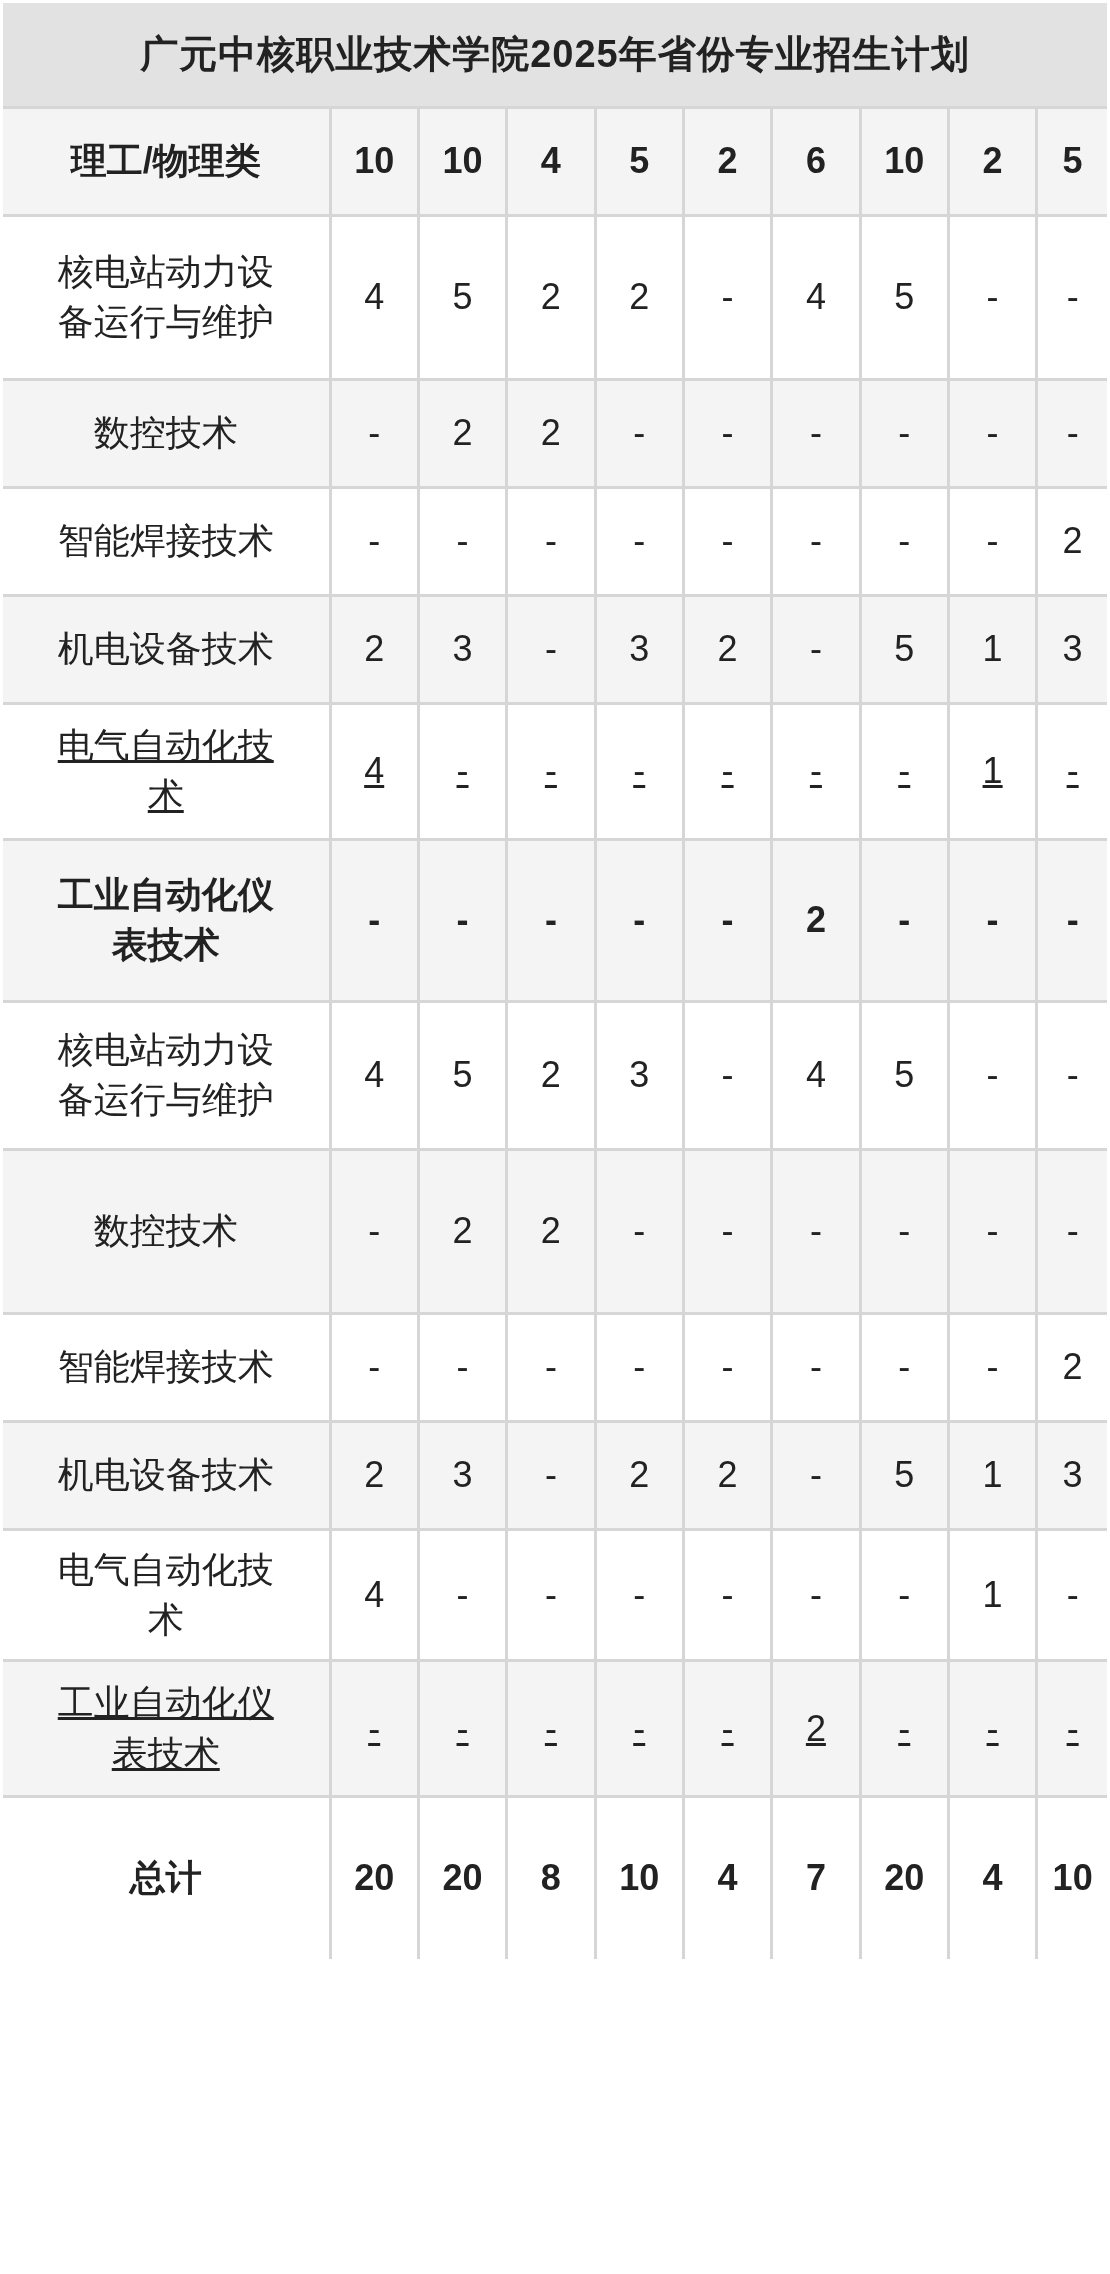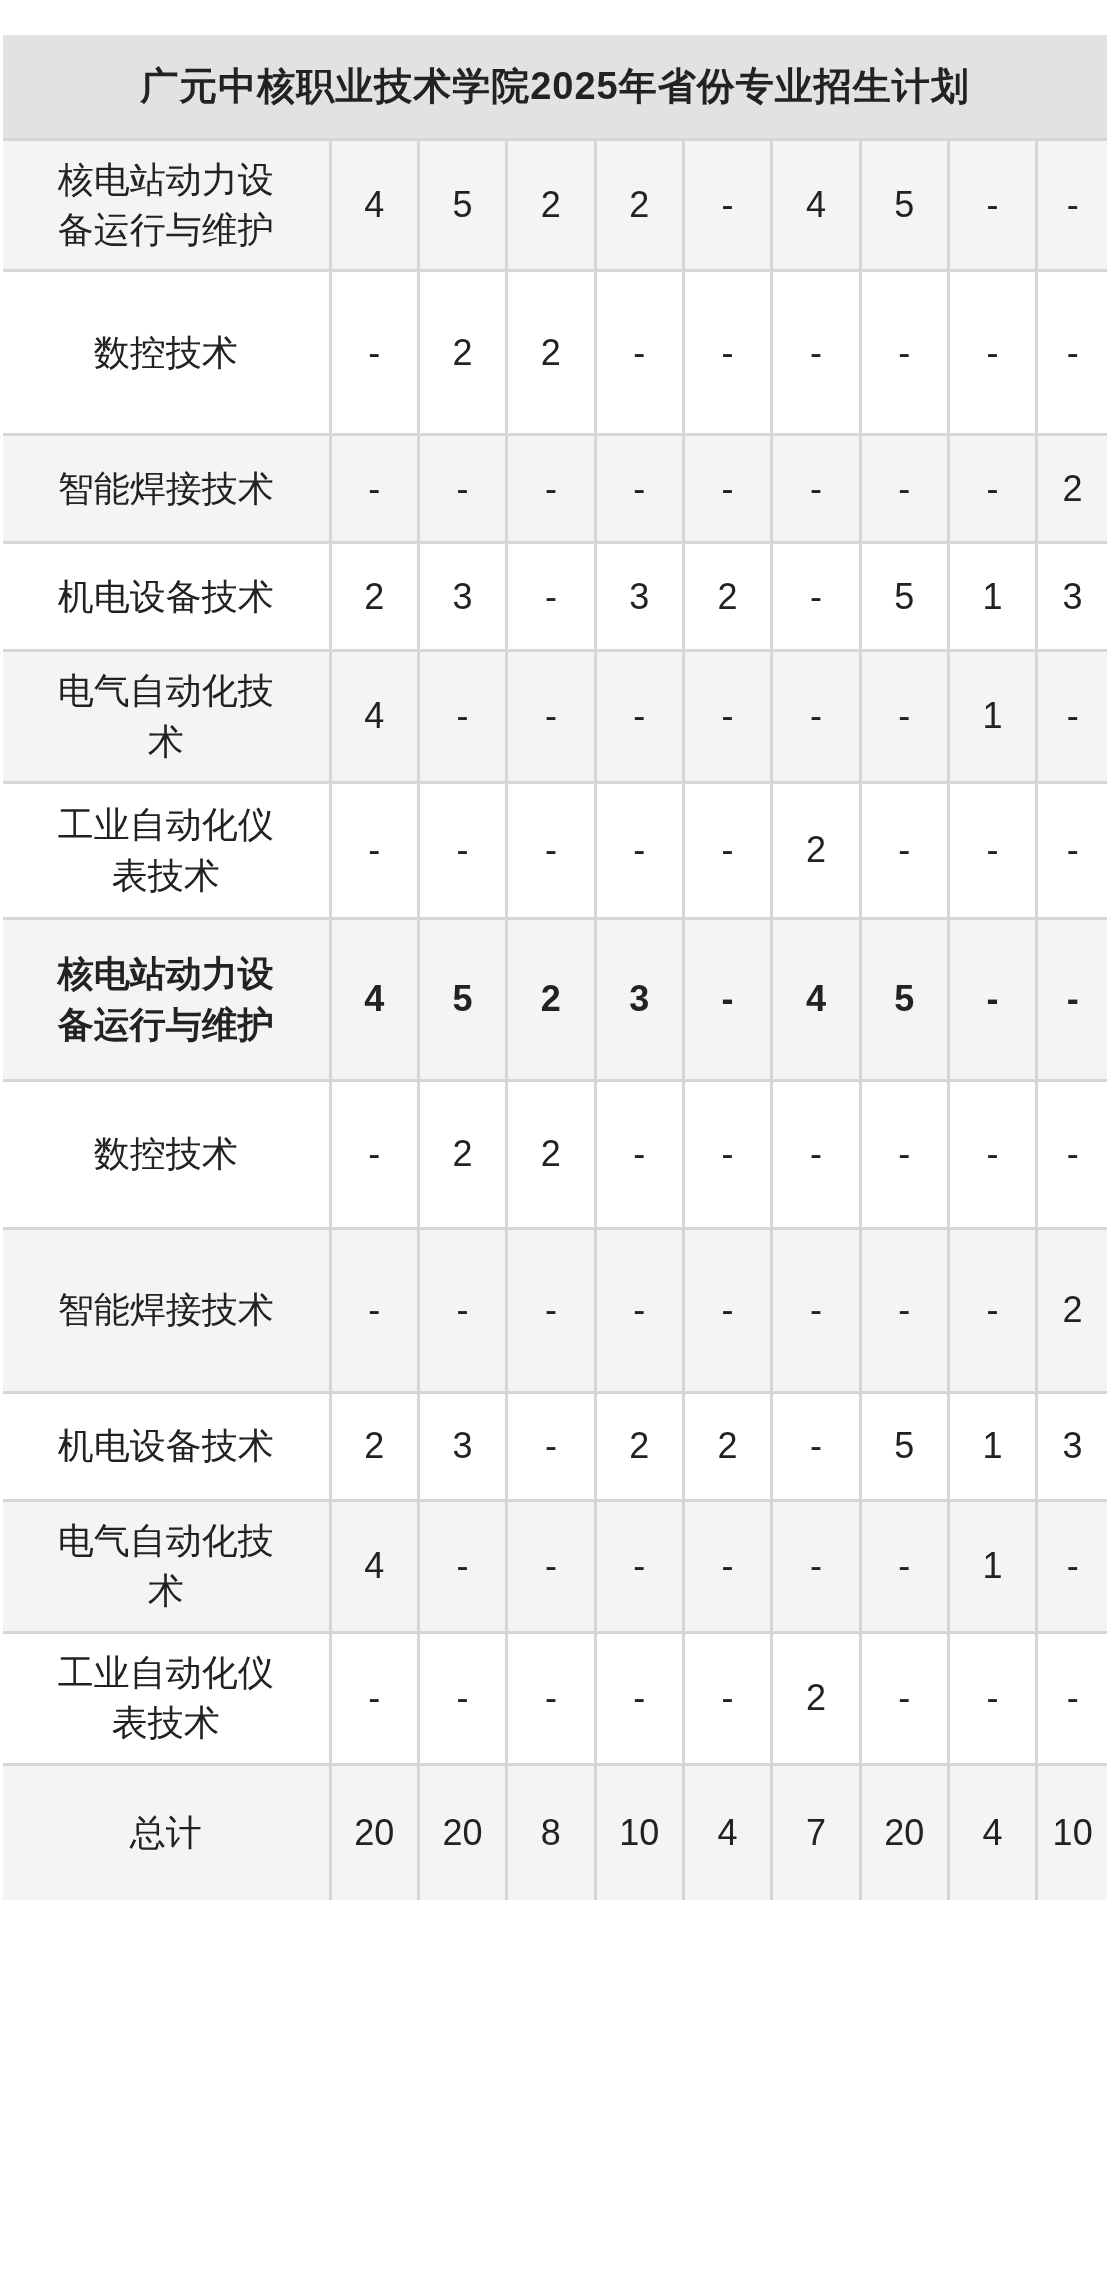--- a/index.html
+++ b/index.html
@@ -16,21 +16,20 @@
   }
   .page{
     width:1104px;
     padding:3px 3px 0 3px;
   }
   table{
     border-collapse:collapse;
     border-style:hidden; 
     table-layout:fixed;
     width:1104px;
-    margin-top:32px;
   }
   col.c-label{width:322px;}
   col.c-prov{width:87px;}
   col.c-prov-last{width:69px;}
   th,td{
     border:3px solid var(--border);
     text-align:center;
     vertical-align:middle;
     font-size:36px;
     line-height:1.4;
@@ -53,21 +52,21 @@
     display:inline-block;
     max-width:1.15em;   
     word-break:break-all;
     line-height:1.5;
   }
   tbody tr{height:108px;background:#ffffff;}
   tbody tr:nth-child(odd){background:var(--stripe);}
   tbody tr:nth-child(2),
   tbody tr:nth-child(9){height:164px;}
   tbody tr:nth-child(6),
-  tbody tr:nth-child(13){height:136px;}
+  tbody tr:nth-child(13){height:136px;text-decoration:underline;}
   tbody tr:nth-child(7),
   tbody tr:nth-child(14){height:162px;font-weight:bold;}
   tbody tr:nth-child(8){height:148px;}
   tbody tr:nth-child(15){height:114px;font-weight:bold;}
   td.row-label{
     white-space:pre-line;
     padding-left:24px;
     padding-right:24px;
   }
   tr.cat{font-weight:bold;}
@@ -90,20 +89,32 @@
         <col class="c-prov">
       <col class="c-prov-last">
     </colgroup>
     <thead>
       <tr class="title-row">
         <th class="title-cell" colspan="10">广元中核职业技术学院2025年省份专业招生计划</th>
       </tr>
     </thead>
     <tbody id="table-body">
 
+    <tr class="cat">
+          <td class="row-label">理工/物理类</td>
+          <td class="num">10</td>
+          <td class="num">10</td>
+          <td class="num">4</td>
+          <td class="num">5</td>
+          <td class="num">2</td>
+          <td class="num">6</td>
+          <td class="num">10</td>
+          <td class="num">2</td>
+          <td class="num">5</td>
+        </tr>
         <tr>
           <td class="row-label">核电站动力设
 备运行与维护</td>
           <td class="num">4</td>
           <td class="num">5</td>
           <td class="num">2</td>
           <td class="num">2</td>
           <td class="num">-</td>
           <td class="num">4</td>
           <td class="num">5</td>

